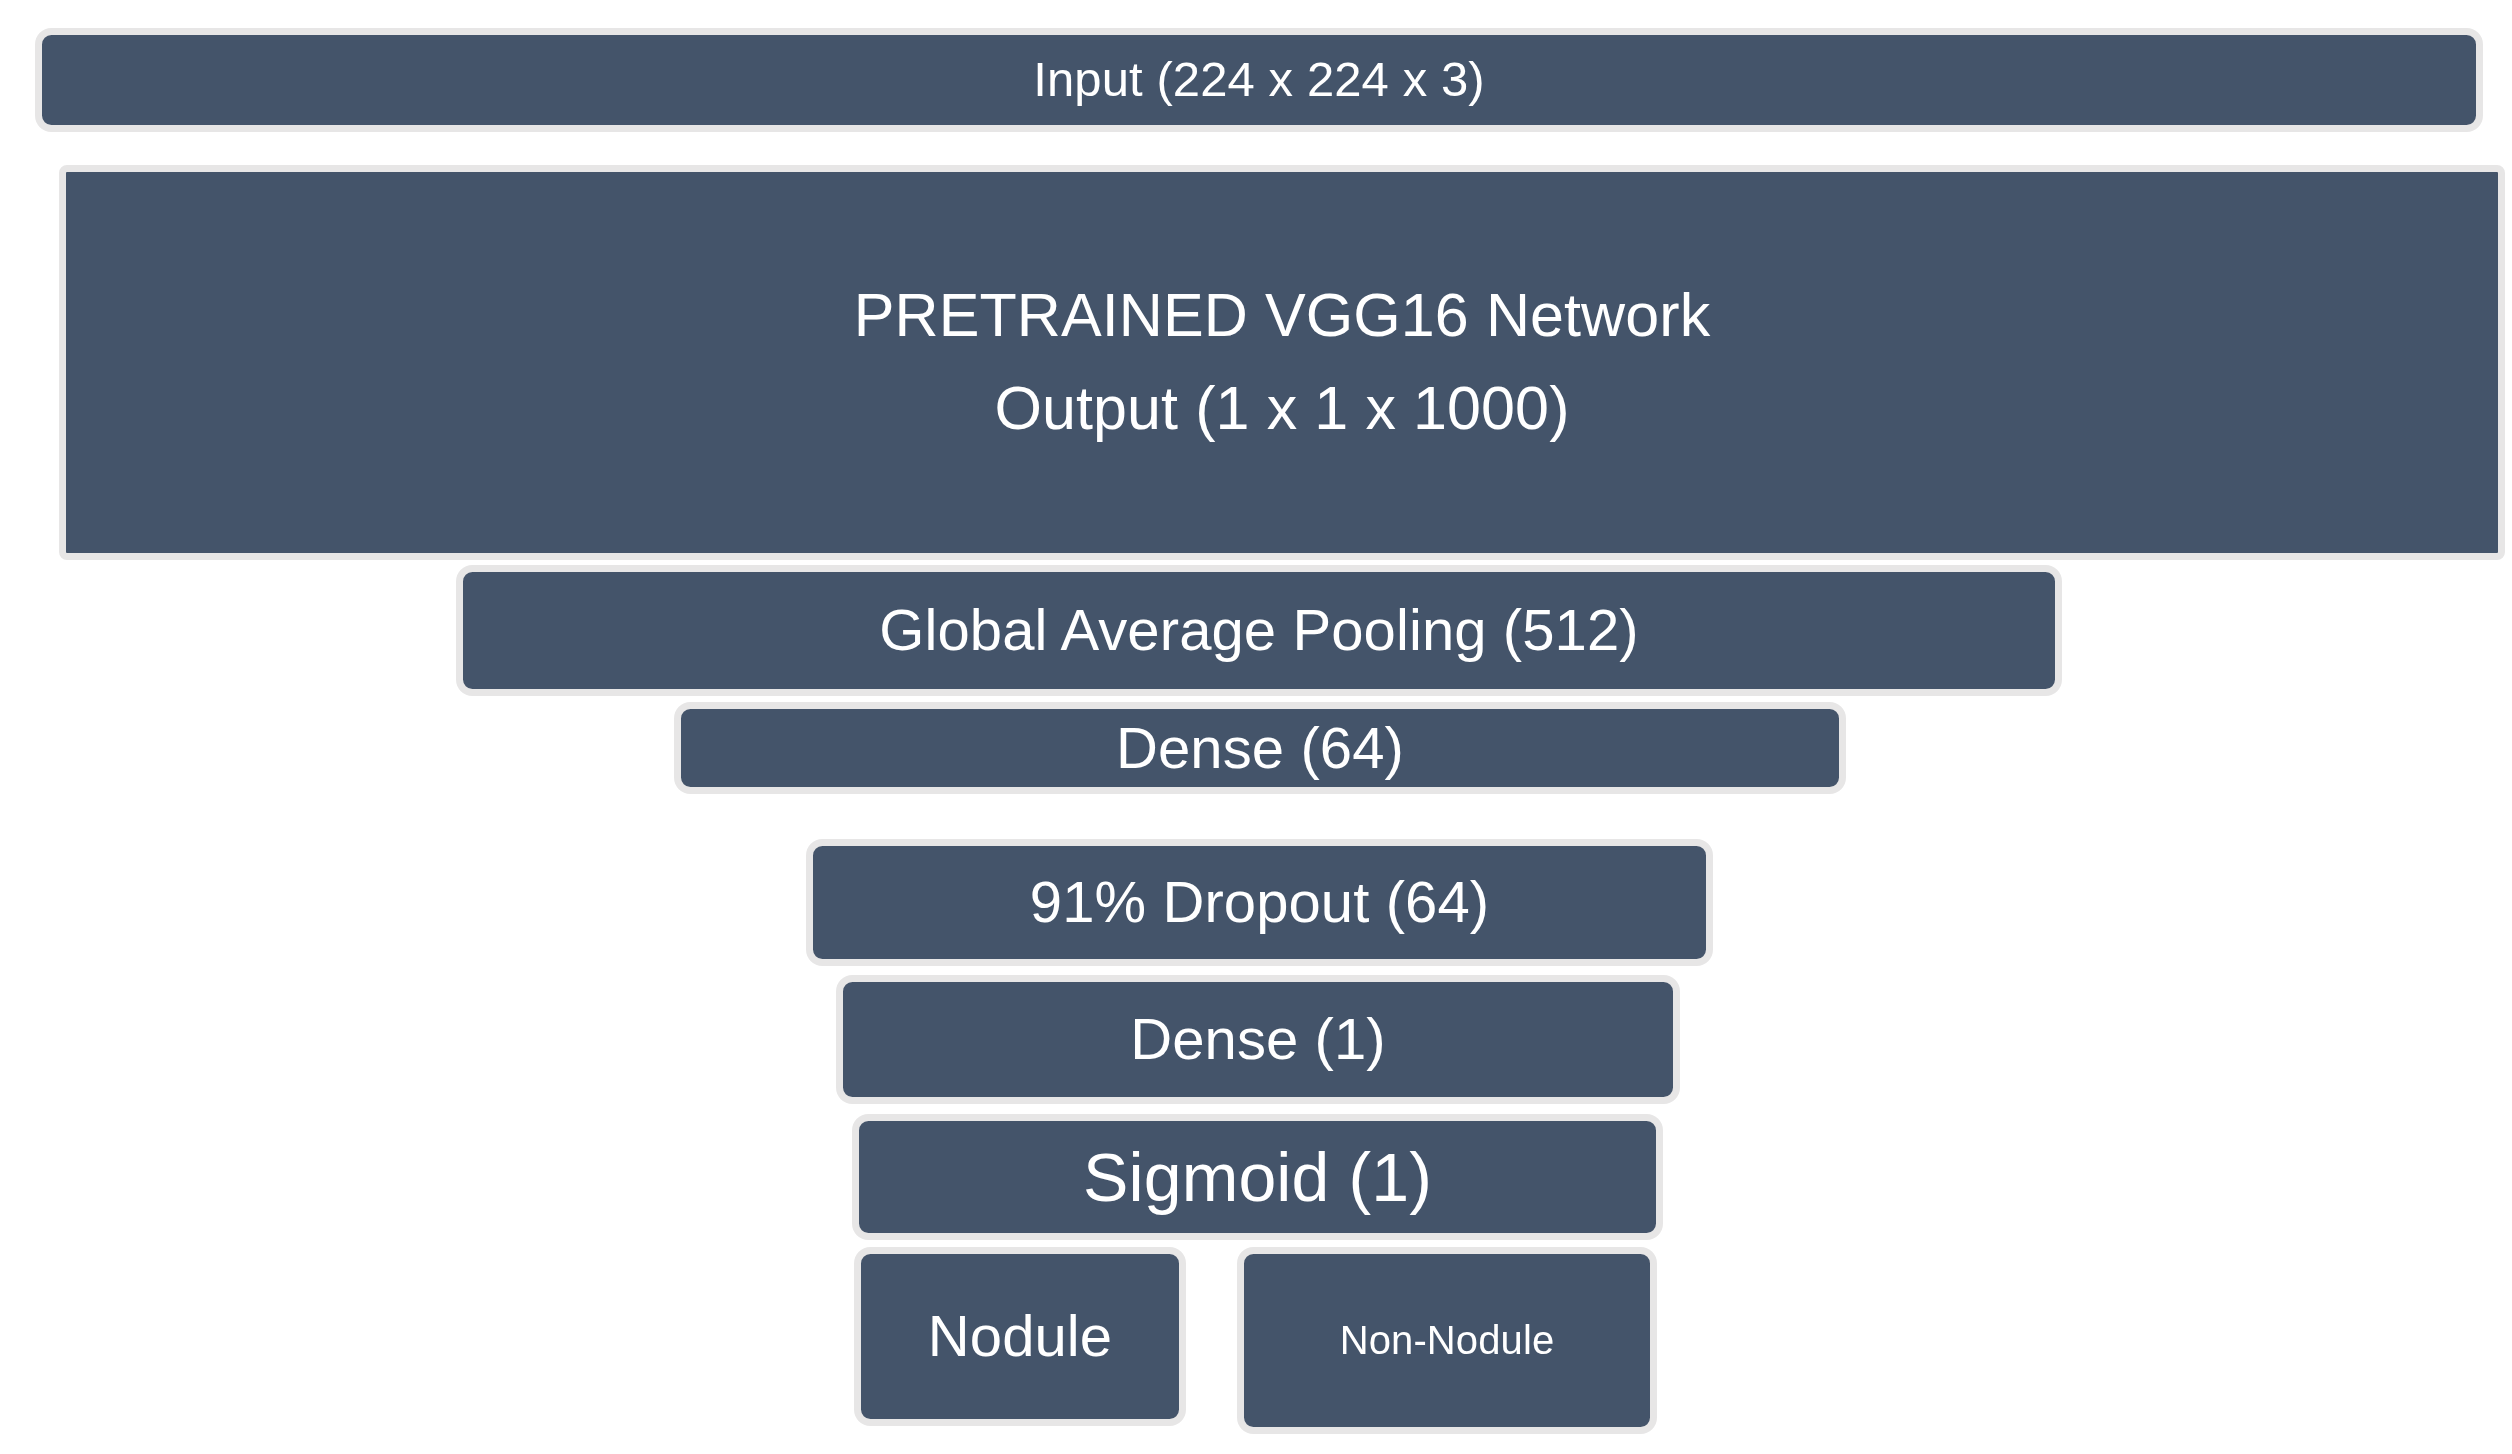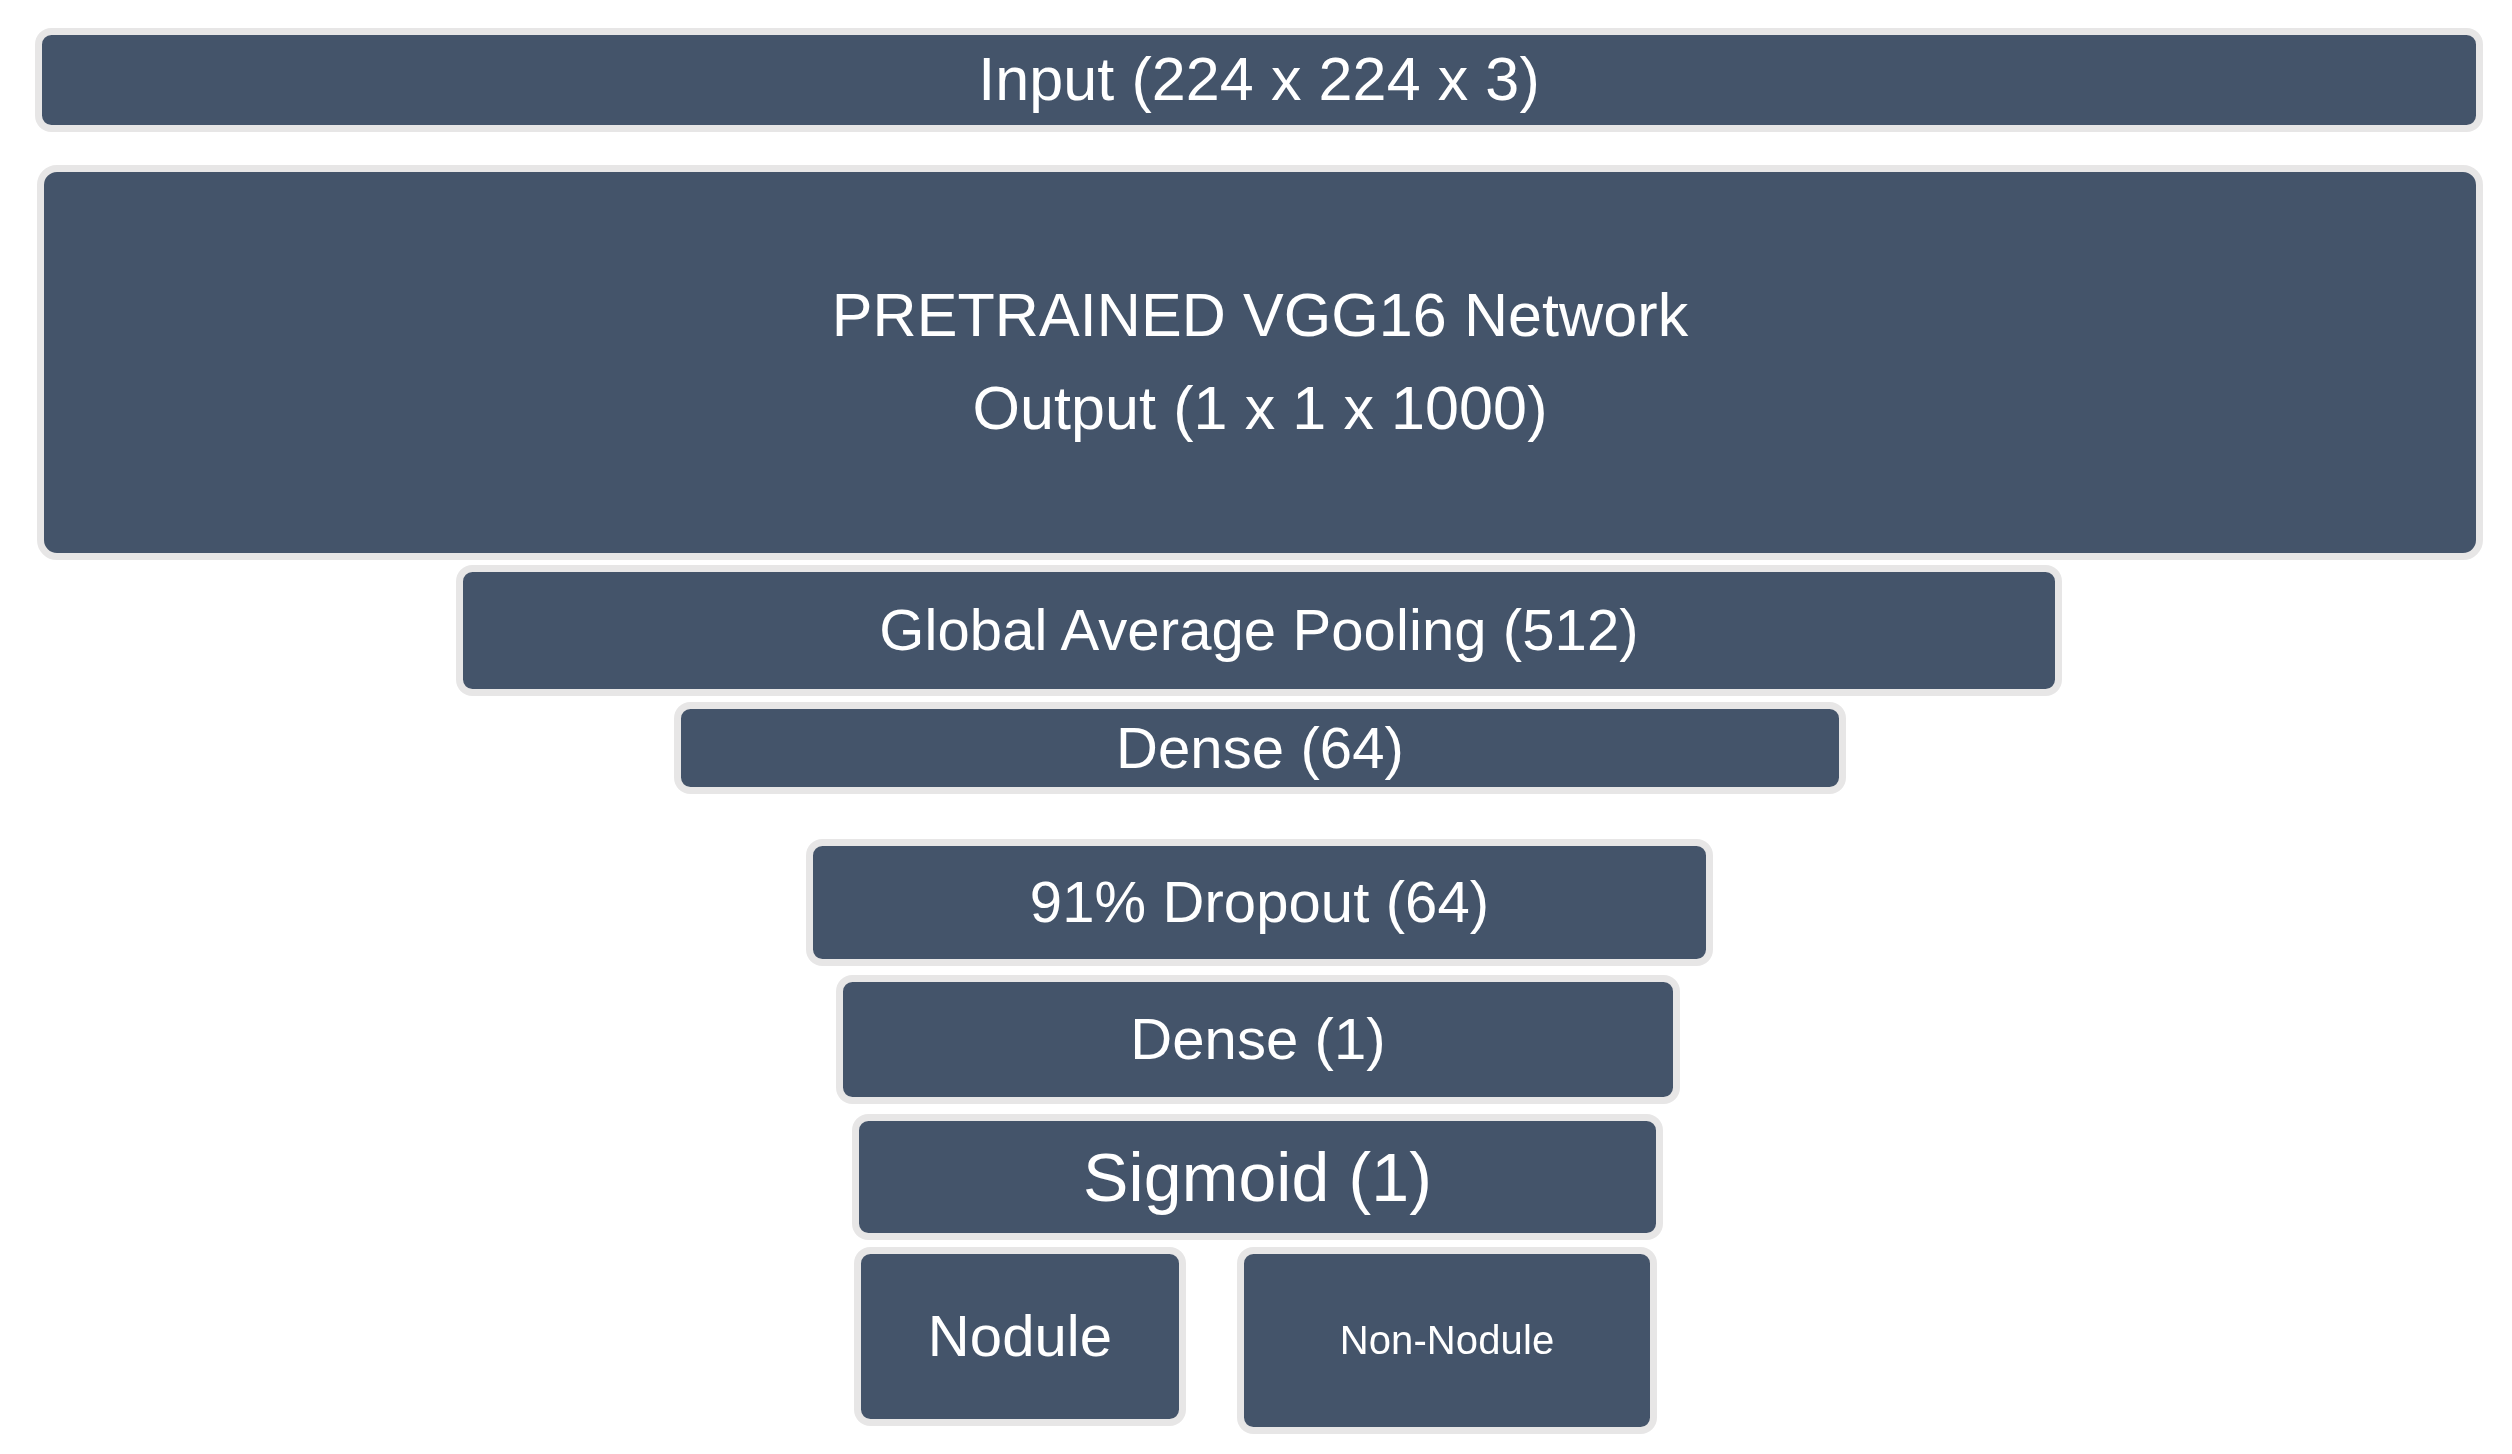--- a/index.html
+++ b/index.html
@@ -30,32 +30,33 @@
     align-items: center;
     justify-content: center;
     color: #ffffff;
     text-align: center;
     line-height: 1.18;
     font-weight: 400;
     letter-spacing: 0.1px;
     -webkit-font-smoothing: antialiased;
   }
   .node.big-radius {
-    border-radius: 20px;
+    border-radius: 8px;
+    margin-left: 22px;
   }
   .node .line {
     display: block;
     white-space: nowrap;
   }
   .node .line + .line {
     margin-top: 21.5px;
   }
 
   
-  .n-input       { left: 35px;   top: 28px;   width: 2448px; height: 104px; font-size: 61px; }
+  .n-input       { left: 35px;   top: 28px;   width: 2448px; height: 104px; font-size: 49px; }
   .n-vgg16       { left: 37px;   top: 165px;  width: 2446px; height: 395px; font-size: 61px; }
   .n-gap         { left: 456px;  top: 565px;  width: 1606px; height: 131px; font-size: 58px; }
   .n-dense64     { left: 674px; top: 702px; width: 1172px; height: 92px; font-size: 58px; }
   .n-dropout     { left: 806px; top: 839px; width: 907px; height: 127px; font-size: 58px; }
   .n-dense1      { left: 836px; top: 975px; width: 844px; height: 129px; font-size: 58px; }
   .n-sigmoid     { left: 852px; top: 1114px; width: 811px; height: 126px; font-size: 68px; }
   .n-nodule      { left: 854px; top: 1247px; width: 332px;  height: 179px; font-size: 58px; }
   .n-nonnodule   { left: 1237px; top: 1247px; width: 420px;  height: 187px; font-size: 40px; }
 </style>
 </head>

